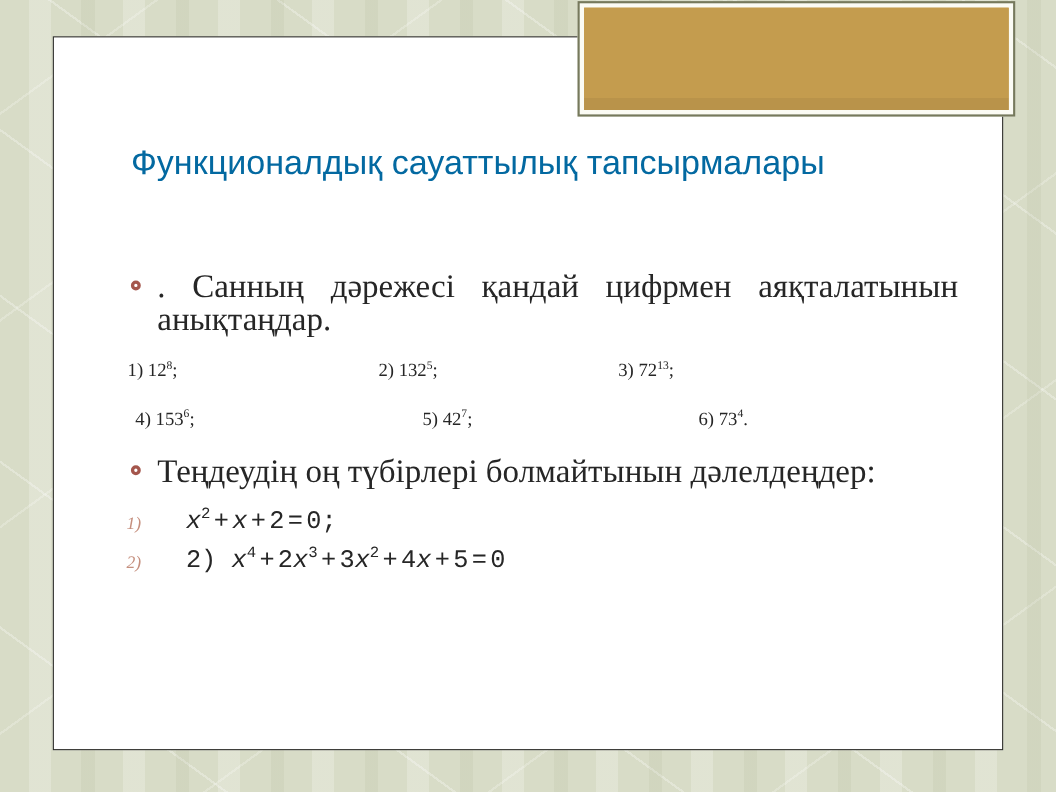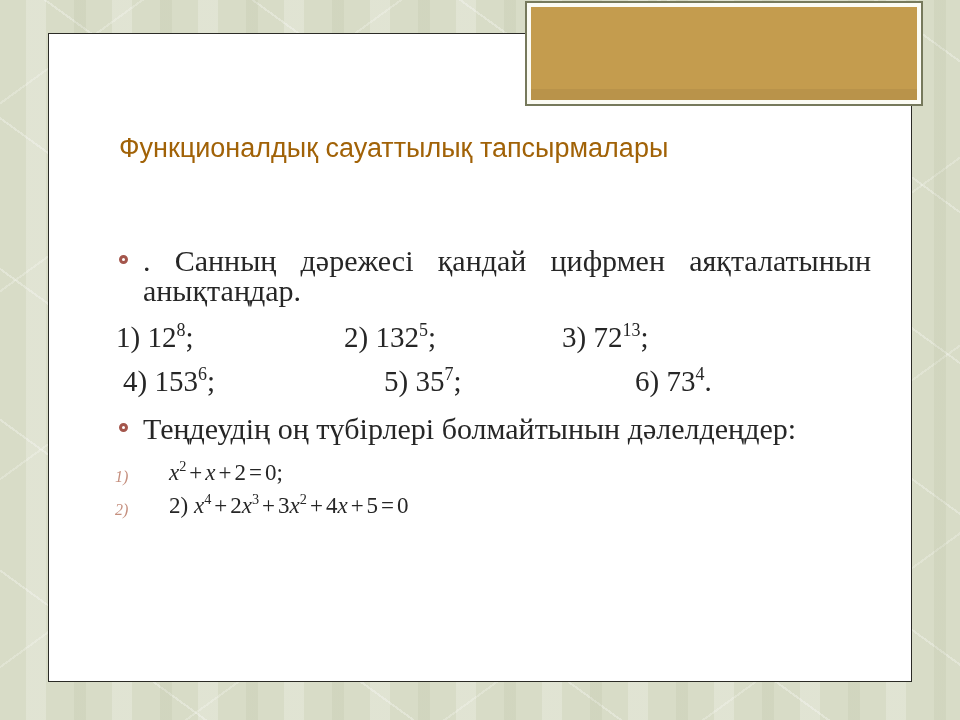--- a/index.html
+++ b/index.html
@@ -72,23 +72,23 @@
     background: #c39b4d;
     background-image: linear-gradient(180deg,#c49c4e 0%, #c49c4e 88%, #b9934a 88%, #b9934a 100%);
   }
 
   
   #title {
     position: absolute;
     left: 70px;
     top: 97px;
     font-family: "Liberation Sans", sans-serif;
-    font-size: 27px;
+    font-size: 31px;
     line-height: 34px;
-    color: #a16207;
+    color: #0369a1;
     letter-spacing: 0px;
     white-space: nowrap;
   }
 
   
   #body-block {
     position: absolute;
     left: 62px;
     top: 212px;
     width: 760px;
@@ -112,21 +112,21 @@
     border-radius: 50%;
     box-sizing: border-box;
   }
   .just {
     text-align: justify;
     text-align-last: left;
   }
 
   .pow-row {
     display: flex;
-    font-size: 29px;
+    font-size: 17px;
     line-height: 30px;
     padding-left: 5px;
   }
   .pow-row .cell {
     white-space: nowrap;
   }
   .pow-row .c1 { width: 228px; }
   .pow-row .c2 { width: 218px; }
   .pow-row .c3 { width: 200px; }
 
@@ -150,21 +150,21 @@
   .eq-row .marker {
     position: absolute;
     left: 4px;
     top: 4px;
     font-family: "Liberation Serif", serif;
     font-style: italic;
     font-size: 16px;
     color: #c58f7e;
   }
   .math {
-    font-family: Liberation Serif, serif;
+    font-family: Liberation Mono, monospace;
   }
   .math i {
     font-style: italic;
   }
   .op { padding: 0 3px; }
 
   .sp-a { height: 16px; }
   .sp-b { height: 14px; }
   .sp-c { height: 18px; }
   .sp-d { height: 12px; }
@@ -194,21 +194,21 @@
       <div class="pow-row">
         <span class="cell c1"><span>1)</span>&nbsp;<span>12</span><sup>8</sup><span>;</span></span>
         <span class="cell c2"><span>2)</span>&nbsp;<span>132</span><sup>5</sup><span>;</span></span>
         <span class="cell c3"><span>3)</span>&nbsp;<span>72</span><sup>13</sup><span>;</span></span>
       </div>
 
       <div class="sp-b"></div>
 
       <div class="pow-row indent">
         <span class="cell c1"><span>4)</span>&nbsp;<span>153</span><sup>6</sup><span>;</span></span>
-        <span class="cell c2"><span>5)</span>&nbsp;<span>35</span><sup>7</sup><span>;</span></span>
+        <span class="cell c2"><span>5)</span>&nbsp;<span>42</span><sup>7</sup><span>;</span></span>
         <span class="cell c3"><span>6)</span>&nbsp;<span>73</span><sup>4</sup><span>.</span></span>
       </div>
 
       <div class="sp-c"></div>
 
       <div class="bullet-row">
         <span class="ring"></span>
         <span>Теңдеудің оң түбірлері болмайтынын дәлелдеңдер:</span>
       </div>
 

